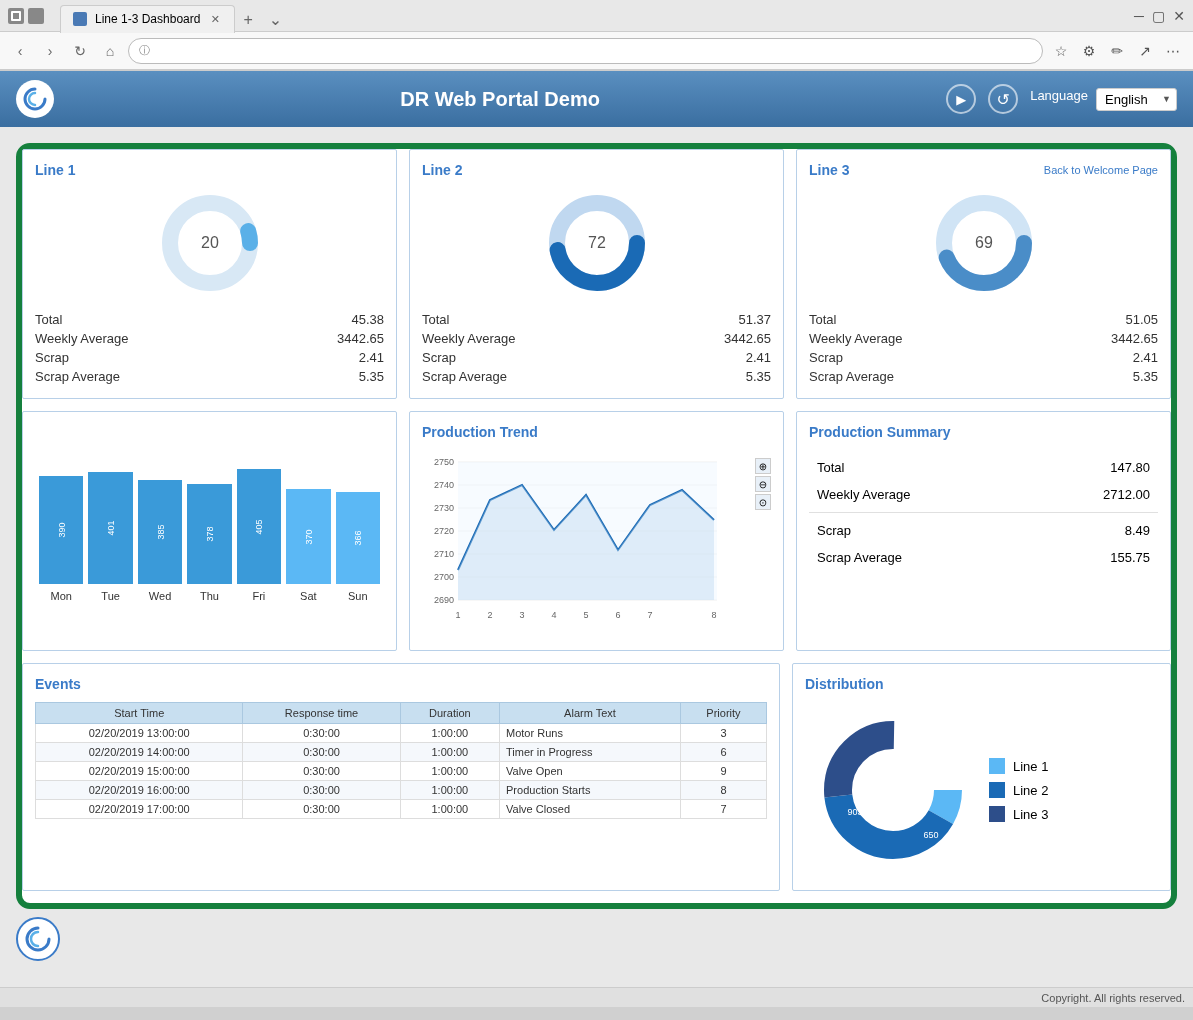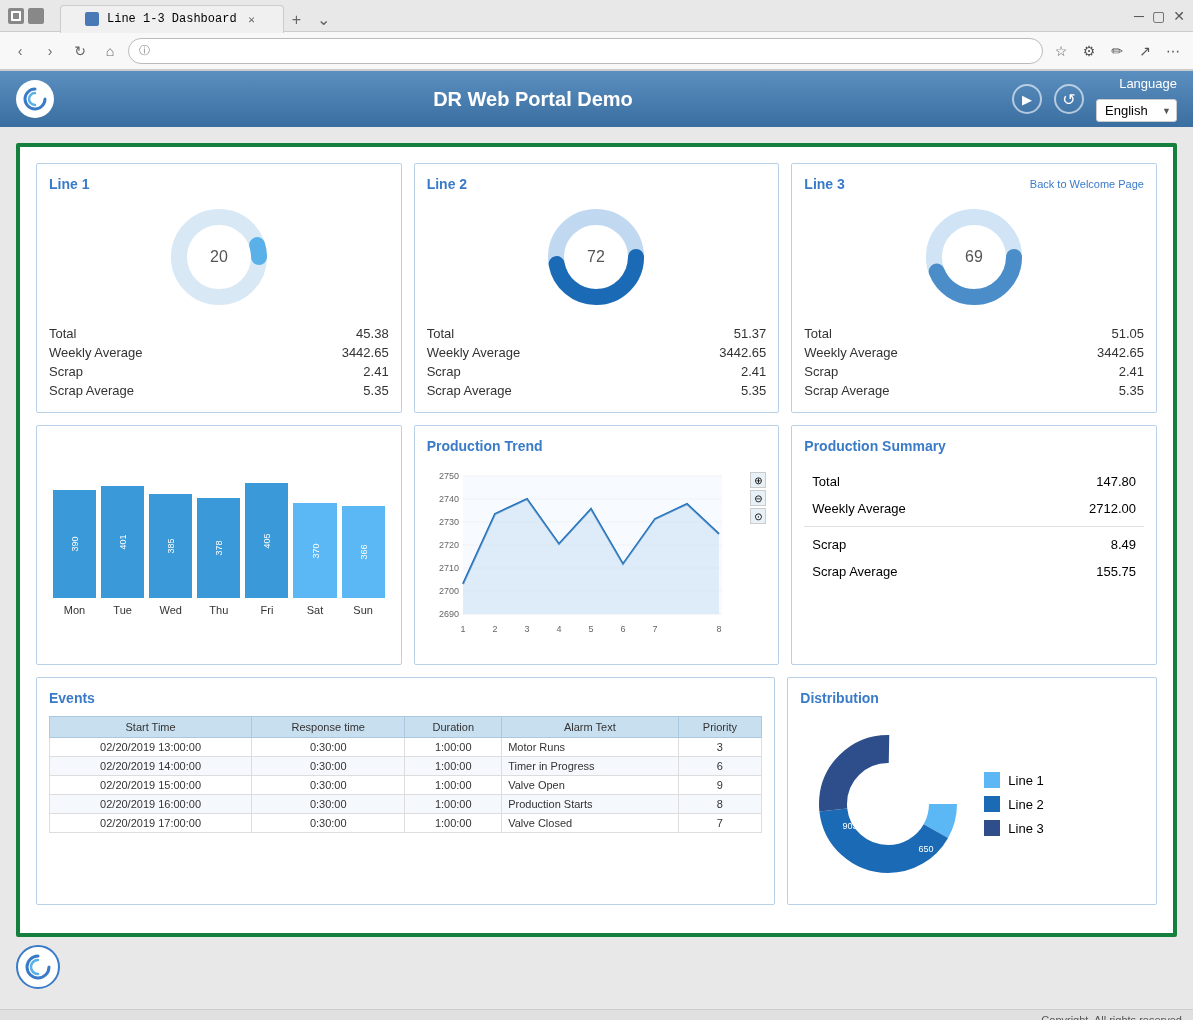--- a/index.html
+++ b/index.html
@@ -2,44 +2,44 @@
 <html><head>
   <meta charset="utf-8">
   <style>
     * { box-sizing: border-box; margin: 0; padding: 0; }
     body { font-family: Arial, sans-serif; background: #d0d0d0; font-size: 13px; width: 1193px; }
 
     
     .browser-frame { background: #f0f0f0; border-bottom: 1px solid #ccc; }
     .title-bar { background: #e8e8e8; display: flex; align-items: center; padding: 4px 8px; gap: 8px; height: 32px; border-bottom: 1px solid #ccc; }
     .tab-bar { display: flex; align-items: flex-end; padding: 0 8px; background: #d8d8d8; height: 34px; }
-    .tab { background: #f0f0f0; border: 1px solid #ccc; border-bottom: none; padding: 4px 24px; display: flex; align-items: center; gap: 8px; height: 28px; font-size: 12px; border-radius: 4px 4px 0 0; font-family: Liberation Mono, monospace; }
+    .tab { background: #f0f0f0; border: 1px solid #ccc; border-bottom: none; padding: 4px 12px; display: flex; align-items: center; gap: 8px; height: 28px; font-size: 12px; border-radius: 4px 4px 0 0; }
     .tab-icon { width: 14px; height: 14px; background: #4a7ab5; border-radius: 2px; }
     .tab-close { width: 14px; height: 14px; display: flex; align-items: center; justify-content: center; cursor: pointer; color: #666; font-size: 11px; }
     .new-tab { background: none; border: none; padding: 4px 8px; cursor: pointer; font-size: 16px; color: #666; }
     .address-bar-row { display: flex; align-items: center; padding: 4px 8px; gap: 6px; height: 38px; background: #f8f8f8; border-bottom: 1px solid #ccc; }
     .nav-btn { width: 24px; height: 24px; display: flex; align-items: center; justify-content: center; cursor: pointer; color: #666; font-size: 14px; border: none; background: none; }
     .address-box { flex: 1; height: 26px; border: 1px solid #bbb; border-radius: 13px; padding: 0 10px; font-size: 12px; color: #333; background: white; display: flex; align-items: center; gap: 6px; }
     .address-icon { color: #888; font-size: 11px; }
     .toolbar-icons { display: flex; gap: 4px; }
     .toolbar-icon { width: 24px; height: 24px; display: flex; align-items: center; justify-content: center; color: #555; font-size: 14px; cursor: pointer; }
 
     
     .app-header { background: linear-gradient(180deg, #5a8fc0 0%, #3a6ea0 100%); height: 56px; display: flex; align-items: center; padding: 0 16px; gap: 12px; }
     .app-logo { width: 38px; height: 38px; border-radius: 50%; background: white; display: flex; align-items: center; justify-content: center; }
     .app-title { color: white; font-size: 20px; font-weight: bold; flex: 1; text-align: center; }
     .app-btn { width: 30px; height: 30px; border-radius: 50%; border: 2px solid rgba(255,255,255,0.6); display: flex; align-items: center; justify-content: center; cursor: pointer; color: white; }
-    .language-area { display: flex; align-items: flex-end; gap: 8px; color: white; font-size: 13px; flex-direction: column; }
+    .language-area { display: flex; align-items: flex-start; gap: 8px; color: white; font-size: 13px; }
     .language-select { background: white; border: 1px solid #ccc; border-radius: 3px; padding: 3px 24px 3px 8px; font-size: 13px; appearance: none; cursor: pointer; position: relative; }
     .language-wrapper { position: relative; }
     .language-wrapper::after { content: '▼'; position: absolute; right: 6px; top: 50%; transform: translateY(-50%); font-size: 9px; color: #555; pointer-events: none; }
 
     
     .main-content { background: #e8e8e8; padding: 16px; min-height: 860px; }
-    .dashboard-container { background: white; border: 4px solid #15803d; padding: 16px; border-radius: 2px; }
+    .dashboard-container { background: white; border: 6px solid #15803d; border-radius: 14px; }
 
     
     .top-row { display: grid; grid-template-columns: 1fr 1fr 1fr; gap: 12px; margin-bottom: 12px; }
     .middle-row { display: grid; grid-template-columns: 1fr 1fr 1fr; gap: 12px; margin-bottom: 12px; }
     .bottom-row { display: grid; grid-template-columns: 2fr 1fr; gap: 12px; margin-bottom: 12px; }
 
     .card { border: 1px solid #b8d0e8; border-radius: 2px; padding: 12px; background: white; }
     .card-title { color: #3a7bc8; font-size: 14px; font-weight: bold; margin-bottom: 10px; }
 
     

